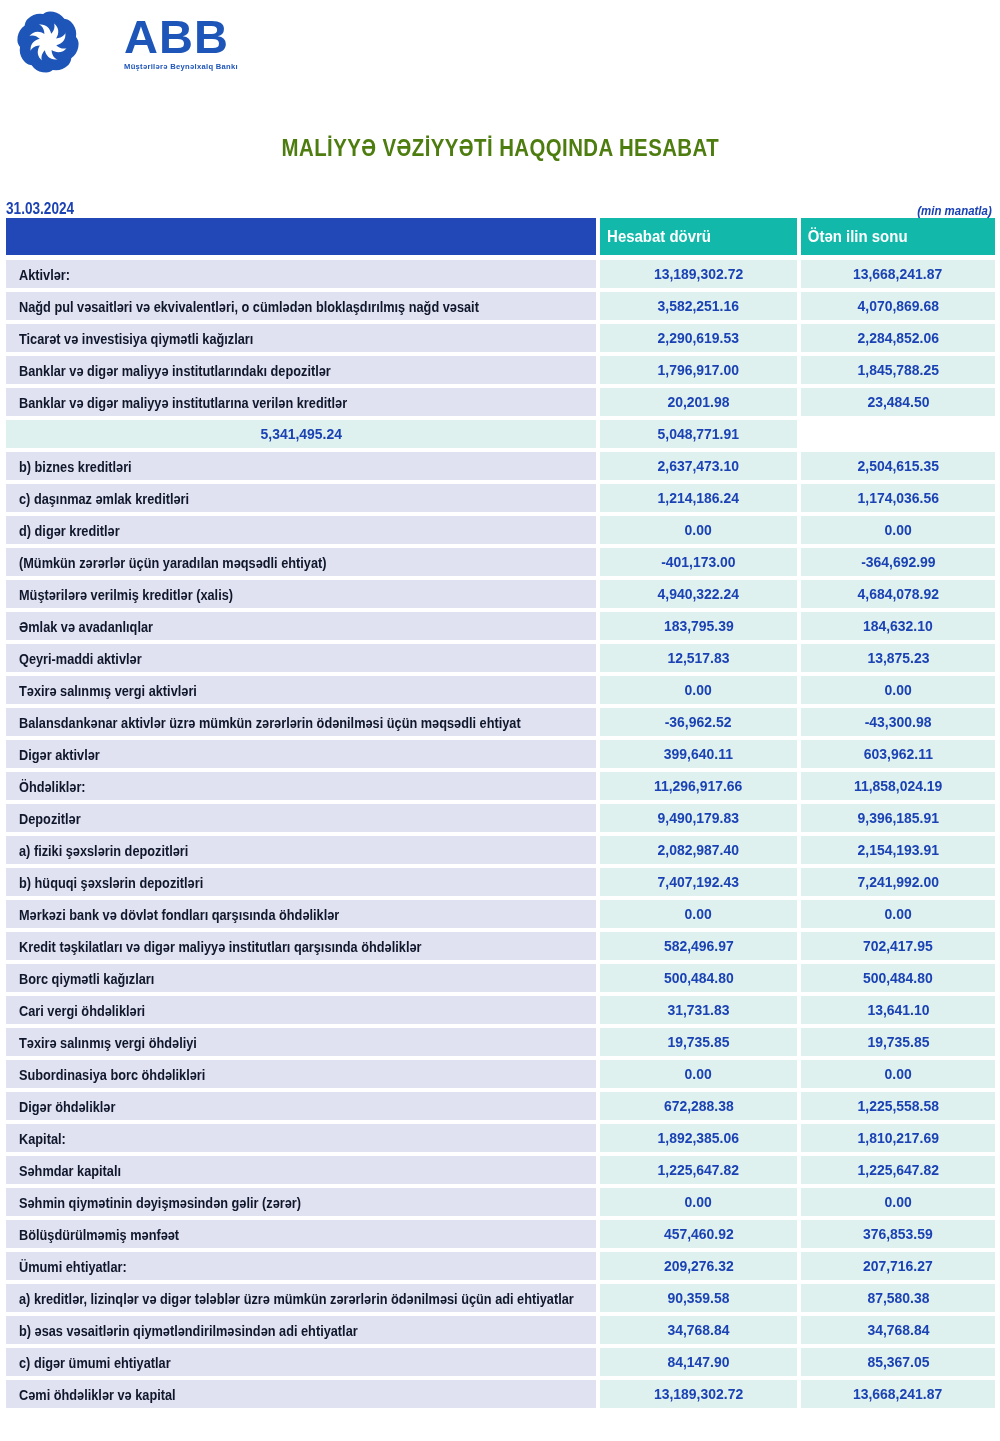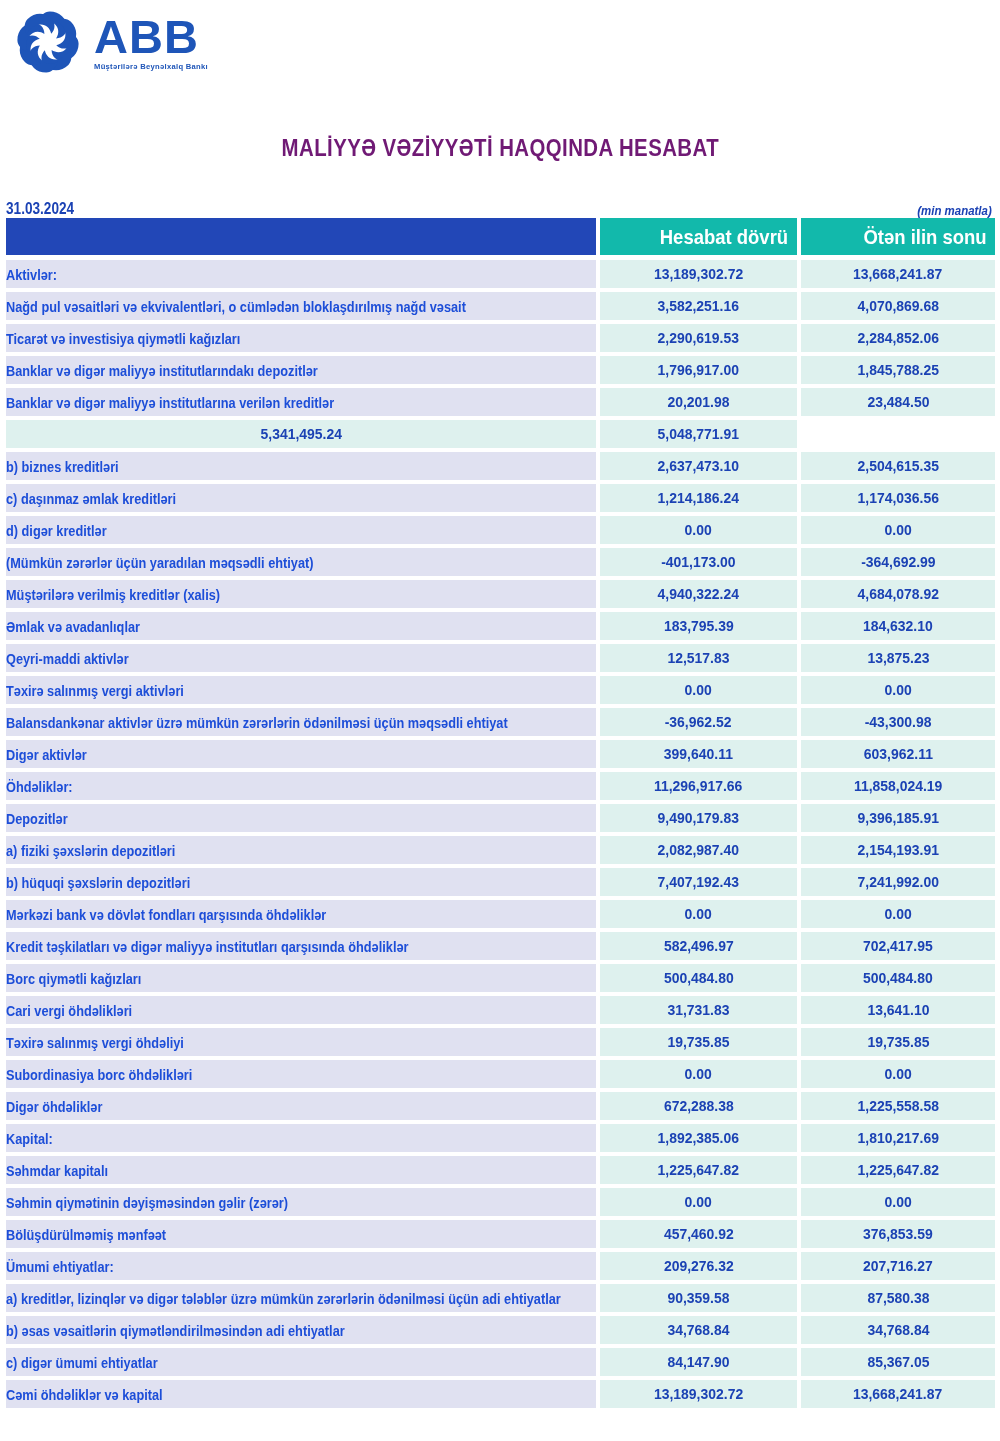--- a/index.html
+++ b/index.html
@@ -2,36 +2,36 @@
 <html><head>
 <meta charset="utf-8">
 <style>
   html,body { margin:0; padding:0; }
   body {
     width:1000px; height:1441px; background:#ffffff; position:relative;
     font-family:"Liberation Sans", sans-serif; overflow:hidden;
   }
 
   
-  .logo { position:absolute; top:6px; left:12px; display:flex; align-items:flex-start; }
+  .logo { position:absolute; top:6px; left:12px; display:flex; align-items:flex-start;gap:30px; }
   .swirl { width:72px; height:72px; }
   .wordmark { margin-left:10px; margin-top:10px; }
   .abb {
     font-size:47px; font-weight:bold; color:#1e55b8; line-height:0.9;
     letter-spacing:1px;
   }
   .tagline {
     font-size:7.6px; font-weight:bold; color:#1e55b8; margin-top:4px;
     letter-spacing:0.3px; white-space:nowrap;
   }
 
   
   .title {
     position:absolute; top:134px; left:0; width:100%; text-align:center;
-    color:#701a75; font-size:24px; font-weight:bold; white-space:nowrap;
+    color:#4d7c0f; font-size:24px; font-weight:bold; white-space:nowrap;
   }
   .title .cond { display:inline-block; transform:scaleX(0.85); transform-origin:center; letter-spacing:0.5px; }
   .meta-row {
     position:absolute; top:200px; left:6px; width:986px;
     display:flex; justify-content:space-between; align-items:flex-end;
   }
   .report-date {
     color:#1b42b4; font-size:16px; font-weight:bold;
     transform:scaleX(0.85); transform-origin:left center; white-space:nowrap;
   }
@@ -42,29 +42,29 @@
 
   
   .fin-table { position:absolute; top:218px; left:6px; width:989px; }
   .trow {
     display:grid; grid-template-columns:590px 197px 194px;
     column-gap:4px; margin-bottom:4px;
   }
   .head-row { height:37px; margin-bottom:5px; }
   .head-row .corner { background:#2247b7; }
   .head-row .hcell {
-    background:#12b9ab; color:#ffffff; font-size:21px; font-weight:bold;
-    display:flex; align-items:center; justify-content:flex-end; white-space:nowrap;
+    background:#12b9ab; color:#ffffff; font-size:17px; font-weight:bold;
+    display:flex; align-items:center; justify-content:flex-start; white-space:nowrap;
   }
   .head-row .hcell .cond { display:inline-block; transform:scaleX(0.88); transform-origin:center; }
 
   .body-row { height:28px; }
   .lcell {
-    background:#e0e1f1; color:#1d4ed8; font-weight:bold; font-size:15px;
-    display:flex; align-items:center; overflow:hidden;
+    background:#e0e1f1; color:#0f172a; font-weight:bold; font-size:15px;
+    display:flex; align-items:center; padding-left:13px; overflow:hidden;
     white-space:nowrap;
   }
   .lcell .cond { display:inline-block; transform:scaleX(0.85); transform-origin:left center; }
   .vcell {
     background:#def1ee; color:#1b42b4; font-weight:bold; font-size:15.5px;
     display:flex; align-items:center; justify-content:center; white-space:nowrap;
   }
   .vcell .cond { display:inline-block; transform:scaleX(0.9); transform-origin:center; }
 </style>
 </head>

